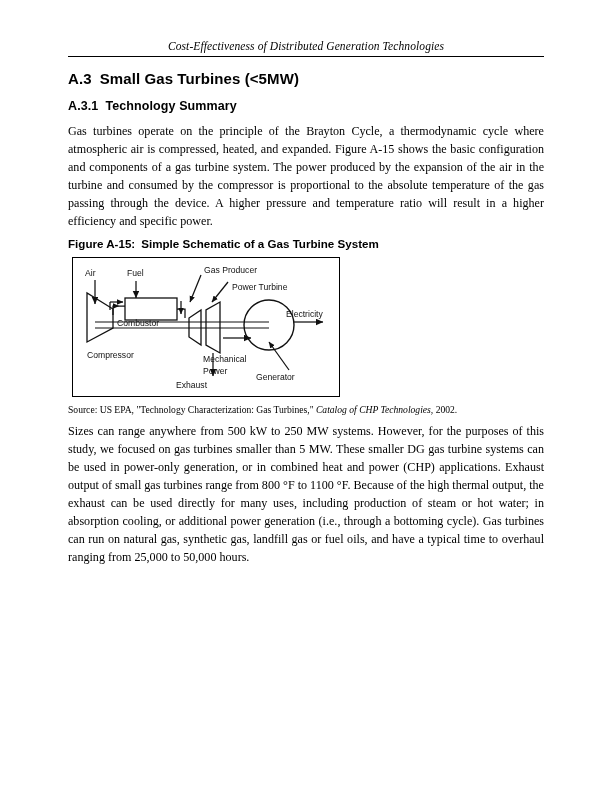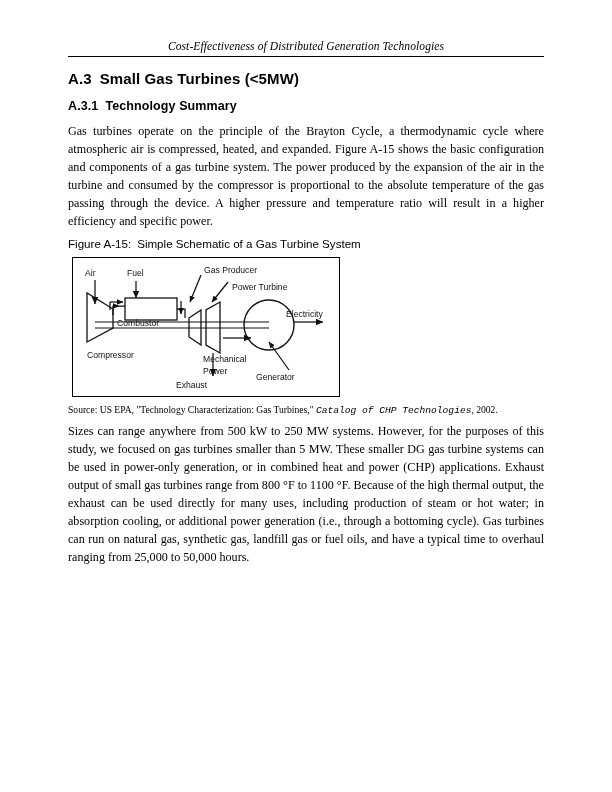--- a/index.html
+++ b/index.html
@@ -79,21 +79,21 @@
   }
   #para-intro { top: 122px; }
   #para-sizes { top: 422px; }
 
   
   .fig-caption {
     position: absolute;
     left: 68px;
     top: 237px;
     font-family: "Liberation Sans", sans-serif;
-    font-weight: normal;
+    font-weight: bold;
     font-size: 11.6px;
     white-space: nowrap;
   }
   .fig-caption .lbl { margin-right: 6px; }
 
   .fig-box {
     position: absolute;
     left: 72px;
     top: 257px;
     width: 268px;
@@ -106,21 +106,21 @@
   .fig-box svg { display: block; }
 
   .source {
     position: absolute;
     left: 68px;
     top: 404px;
     font-family: "Liberation Serif", serif;
     font-size: 9.6px;
     white-space: nowrap;
   }
-  .source .ital { font-style: italic; font-family: Liberation Mono, monospace; }
+  .source .ital { font-style: italic; }
 
   
   .footer-rule {
     position: absolute;
     left: 68px;
     top: 736px;
     width: 476px;
     height: 0;
     border-top: 1.6px solid #000;
   }

